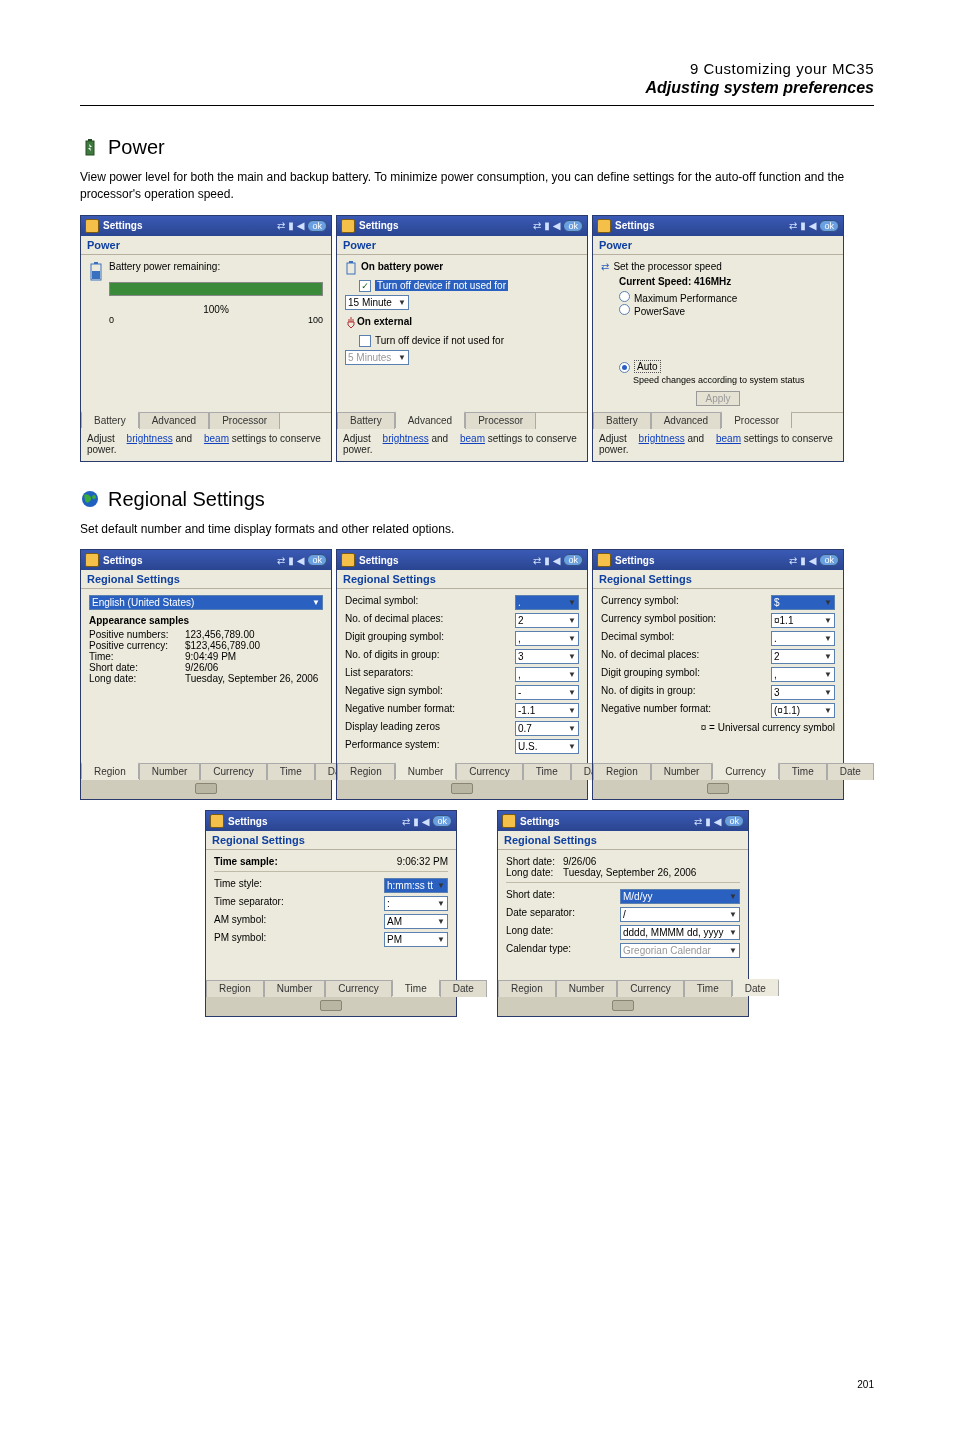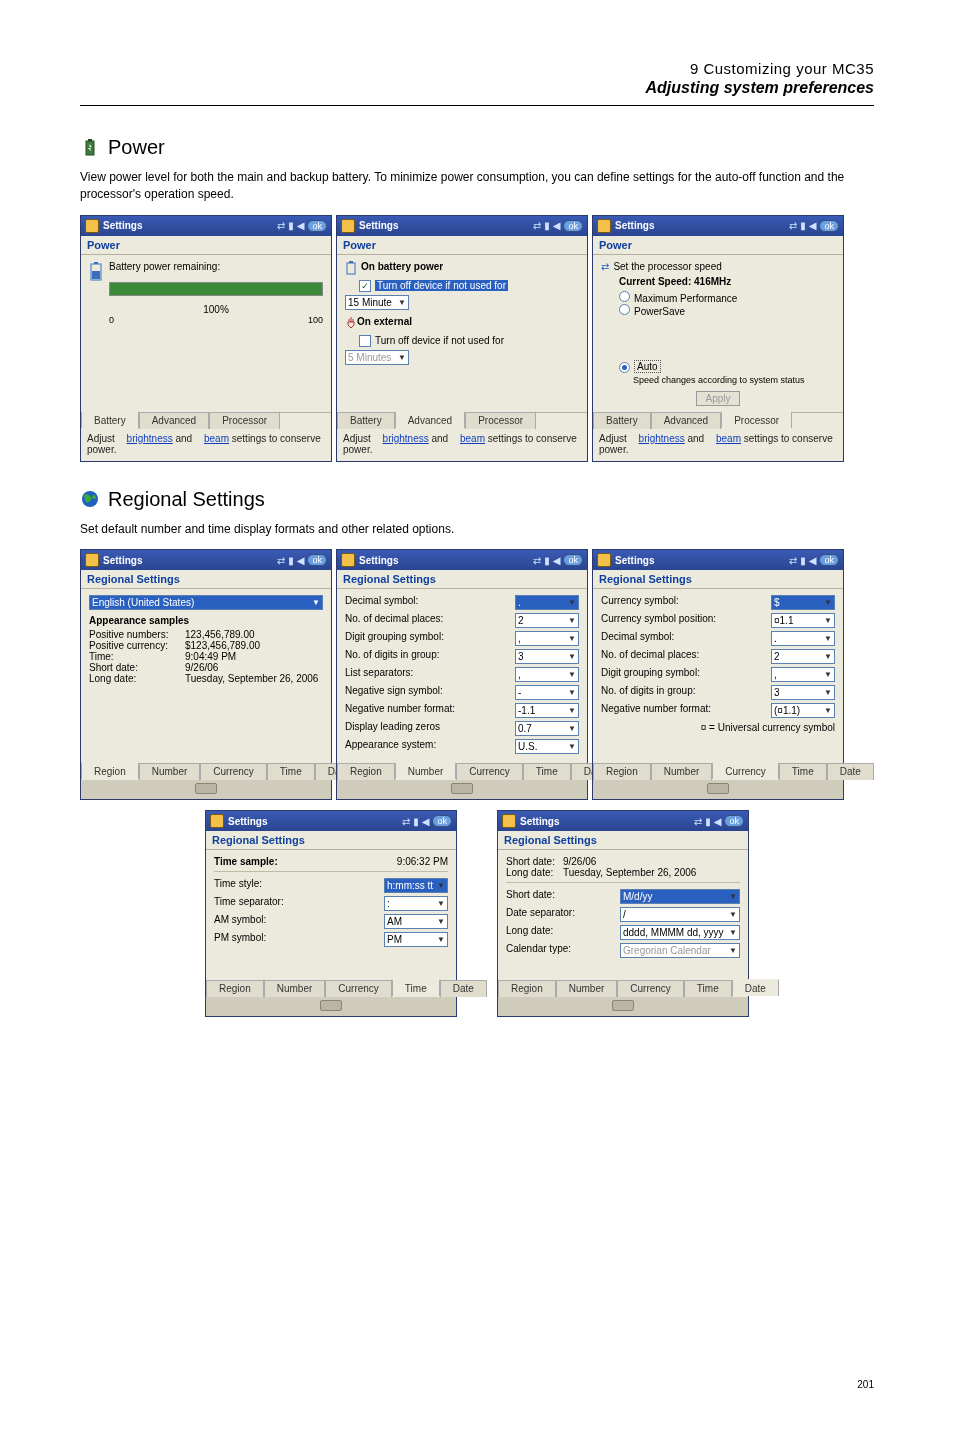--- a/index.html
+++ b/index.html
@@ -474,21 +474,21 @@
               </span>
             </div>
             <div class="formrow">
               <span class="lbl">Display leading zeros</span>
               <span class="sel">
                 <span>0.7</span>
                 <span class="arrow">▼</span>
               </span>
             </div>
             <div class="formrow">
-              <span class="lbl">Appearance system:</span>
+              <span class="lbl">Performance system:</span>
               <span class="sel">
                 <span>U.S.</span>
                 <span class="arrow">▼</span>
               </span>
             </div>
           </div>
         <div class="tabs" id="tabs-b">
             <span class="tab">Region</span>
             <span class="tab active">Number</span>
             <span class="tab">Currency</span>

